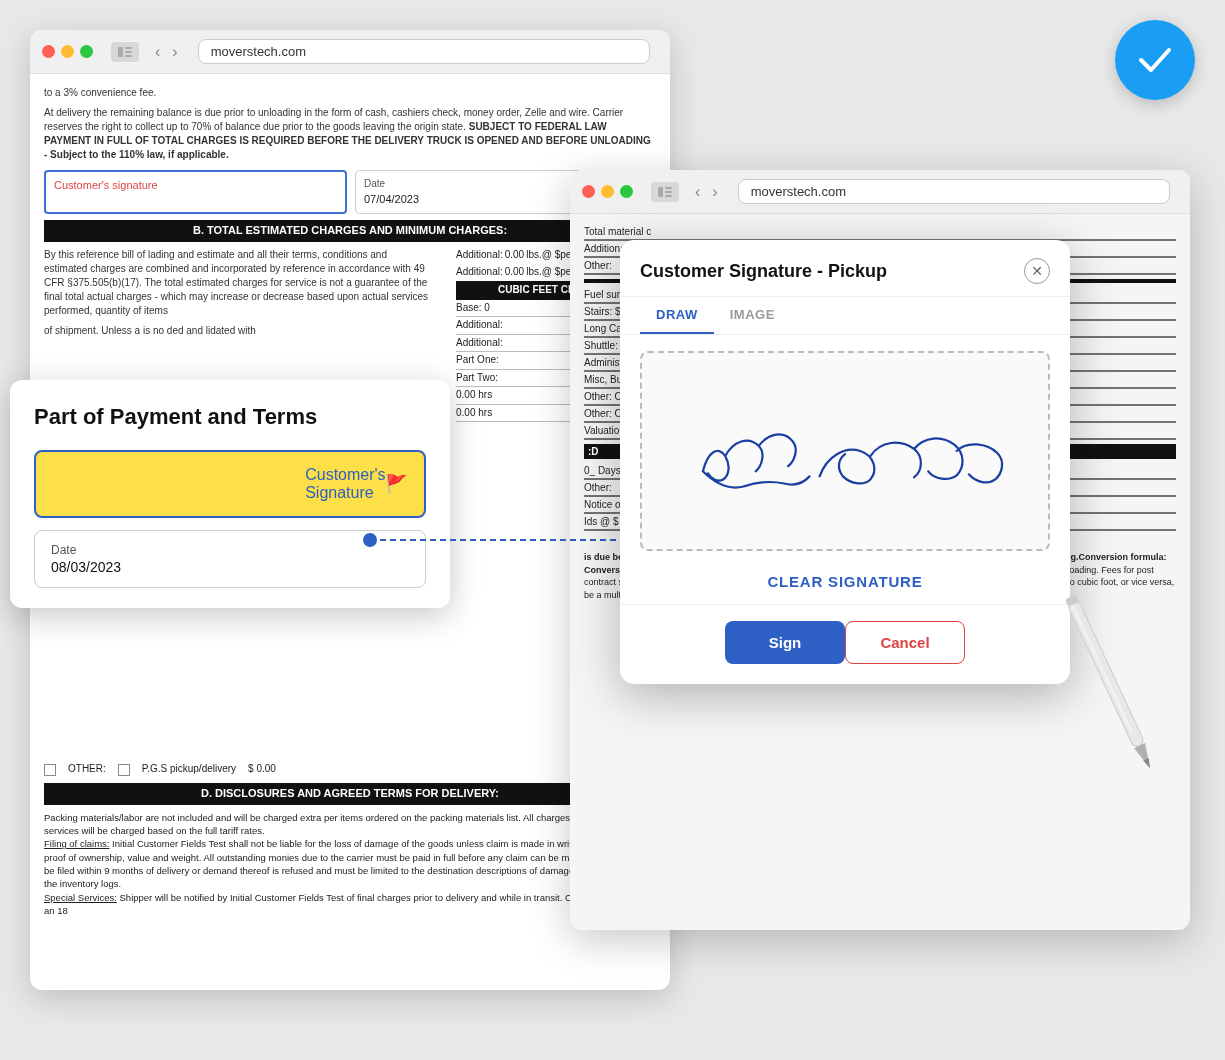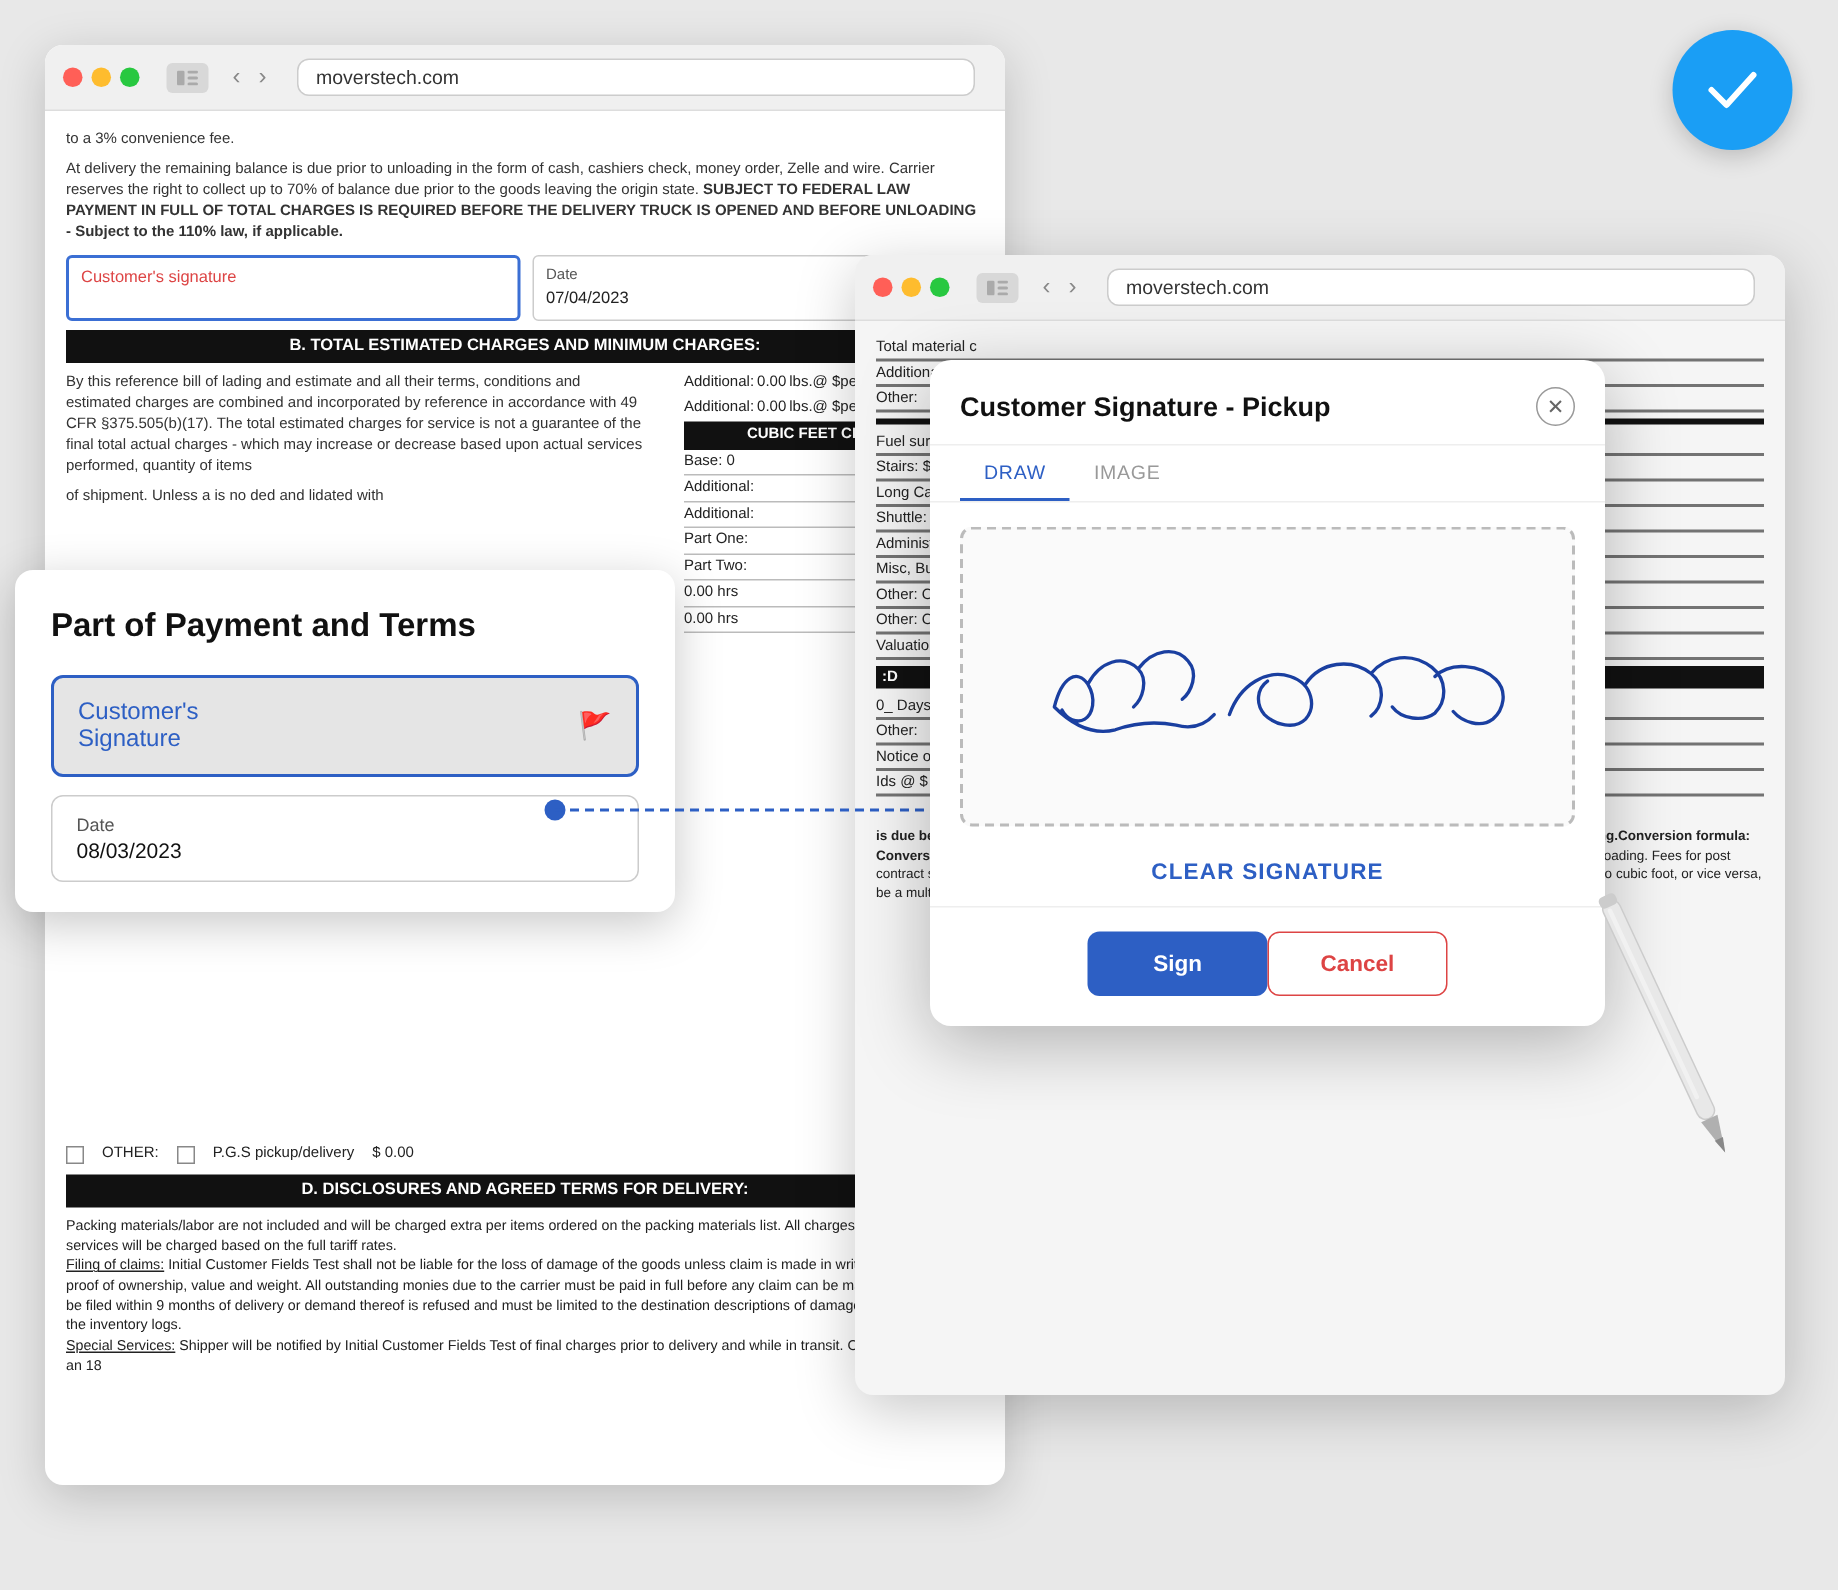--- a/index.html
+++ b/index.html
@@ -101,23 +101,23 @@
       font-weight: 700;
       color: #111;
       margin-bottom: 20px;
     }
     .fop-sig-box {
       border: 2px solid #2d5fc4;
       border-radius: 8px;
       padding: 14px 16px;
       display: flex;
       align-items: center;
-      justify-content: space-between;
+      justify-content: flex-end;
       margin-bottom: 12px;
-      background: #e5e5e5;
+      background: #fde047;
     }
     .fop-sig-label { font-size: 16px; color: #2d5fc4; font-weight: 500; }
     .fop-flag-icon { color: #2d5fc4; font-size: 18px; }
     .fop-date-box {
       border: 1px solid #ccc;
       border-radius: 8px;
       padding: 12px 16px;
       background: #fff;
     }
     .fop-date-label { font-size: 12px; color: #555; }
@@ -192,21 +192,21 @@
       border-bottom: 1px solid #eee;
     }
     .sig-dialog-title { font-size: 18px; font-weight: 700; color: #111; }
     .close-btn {
       width: 26px; height: 26px; border-radius: 50%; border: 1.5px solid #999;
       background: #fff; display: flex; align-items: center; justify-content: center;
       cursor: pointer; font-size: 14px; color: #666;
     }
     .sig-tabs { display: flex; gap: 0; padding: 0 20px; border-bottom: 1px solid #eee; }
     .sig-tab {
-      padding: 10px 16px; font-size: 13px; font-weight: 400; cursor: pointer;
+      padding: 10px 16px; font-size: 13px; font-weight: 700; cursor: pointer;
       border-bottom: 2.5px solid transparent; color: #999; letter-spacing: 0.5px;
     }
     .sig-tab.active { color: #2d5fc4; border-bottom-color: #2d5fc4; }
     .sig-canvas-area {
       margin: 16px 20px;
       height: 200px;
       border: 2px dashed #bbb;
       border-radius: 8px;
       position: relative;
       background: #fafafa;

